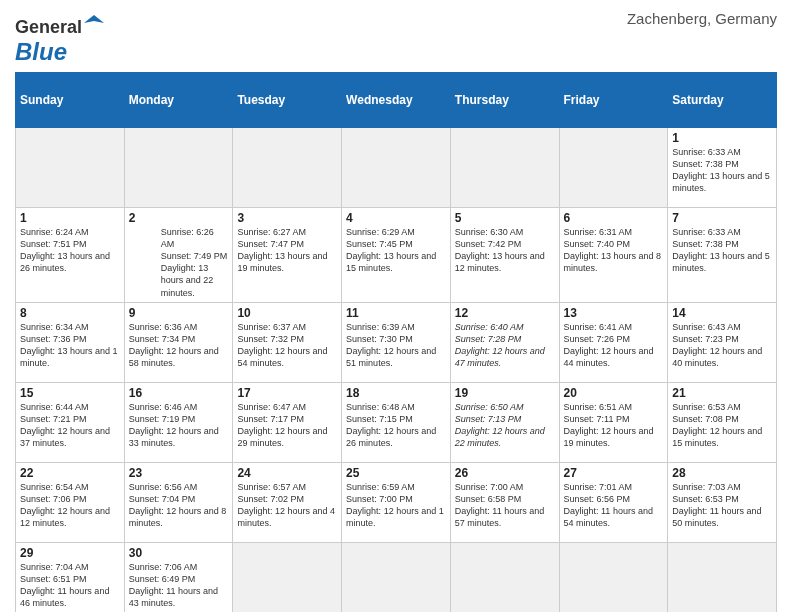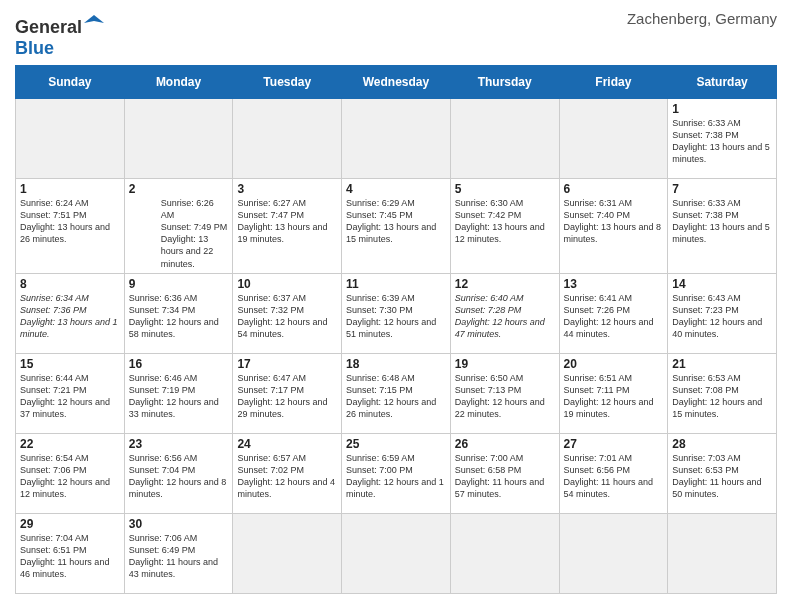--- a/index.html
+++ b/index.html
@@ -54,22 +54,22 @@
     table {
       width: 100%;
       border-collapse: collapse;
       table-layout: fixed;
     }
     th {
       background-color: #1a6ab1;
       color: #fff;
       font-size: 12px;
       font-weight: bold;
-      padding: 9px 4px;
-      text-align: center;
+      padding: 20px 4px;
+      text-align: left;
       border: 1px solid #1a6ab1;
     }
     td {
       border: 1px solid #ccc;
       padding: 3px 4px;
       vertical-align: top;
       font-size: 9.5px;
       color: #333;
       height: 80px;
       background: #fff;
@@ -97,21 +97,21 @@
   <div class="header-row">
     <div class="logo">
       <div>
         <div style="display:flex;align-items:center;">
           <span class="logo-text">
             <span>General</span><svg class="logo-icon" viewBox="0 0 20 20">
                 <polygon points="10,2 20,10 10,8 0,10" fill="#1a6ab1"></polygon>
               </svg>
           </span>
         </div>
-        <div class="logo-blue" style="font-size:18px;font-weight:bold;">Blue</div>
+        <div class="logo-blue" style="font-size:24px;font-weight:bold;font-style:italic;">Blue</div>
       </div>
     </div>
     <div class="title-section">
       <div class="location">Zachenberg, Germany</div>
     </div>
   </div>
 
   <table>
     <thead>
       <tr>
@@ -179,21 +179,21 @@
           <td>
             <span class="day-num">7</span>
             <div class="cell-text" style="white-space: pre-line;">Sunrise: 6:33 AM
 Sunset: 7:38 PM
 Daylight: 13 hours and 5 minutes.</div>
           </td>
         </tr>
         <tr>
           <td>
             <span class="day-num">8</span>
-            <div class="cell-text" style="white-space: pre-line; font-style: italic;">Sunrise: 6:34 AM
+            <div class="cell-text" style="white-space: pre-line;">Sunrise: 6:34 AM
 Sunset: 7:36 PM
 Daylight: 13 hours and 1 minute.</div>
           </td>
           <td>
             <span class="day-num">9</span>
             <div class="cell-text" style="white-space: pre-line;">Sunrise: 6:36 AM
 Sunset: 7:34 PM
 Daylight: 12 hours and 58 minutes.</div>
           </td>
           <td>
@@ -247,21 +247,21 @@
 Daylight: 12 hours and 29 minutes.</div>
           </td>
           <td>
             <span class="day-num">18</span>
             <div class="cell-text" style="white-space: pre-line;">Sunrise: 6:48 AM
 Sunset: 7:15 PM
 Daylight: 12 hours and 26 minutes.</div>
           </td>
           <td>
             <span class="day-num">19</span>
-            <div class="cell-text" style="white-space: pre-line;">Sunrise: 6:50 AM
+            <div class="cell-text" style="white-space: pre-line; font-style: italic;">Sunrise: 6:50 AM
 Sunset: 7:13 PM
 Daylight: 12 hours and 22 minutes.</div>
           </td>
           <td>
             <span class="day-num">20</span>
             <div class="cell-text" style="white-space: pre-line;">Sunrise: 6:51 AM
 Sunset: 7:11 PM
 Daylight: 12 hours and 19 minutes.</div>
           </td>
           <td>

